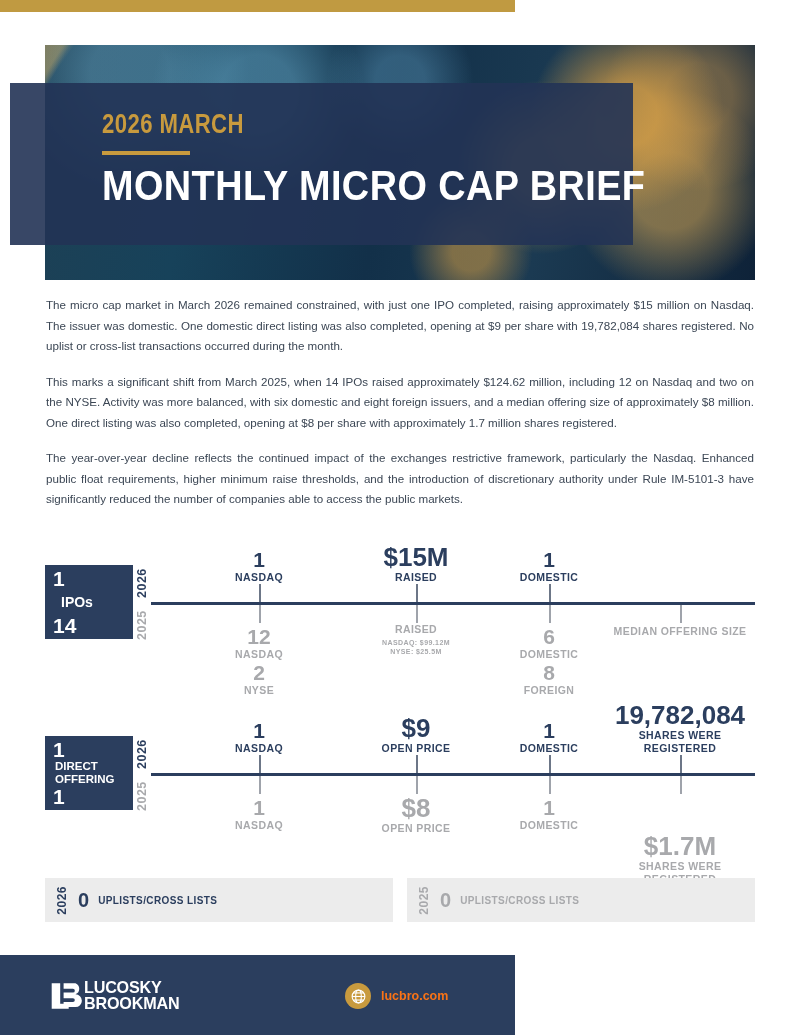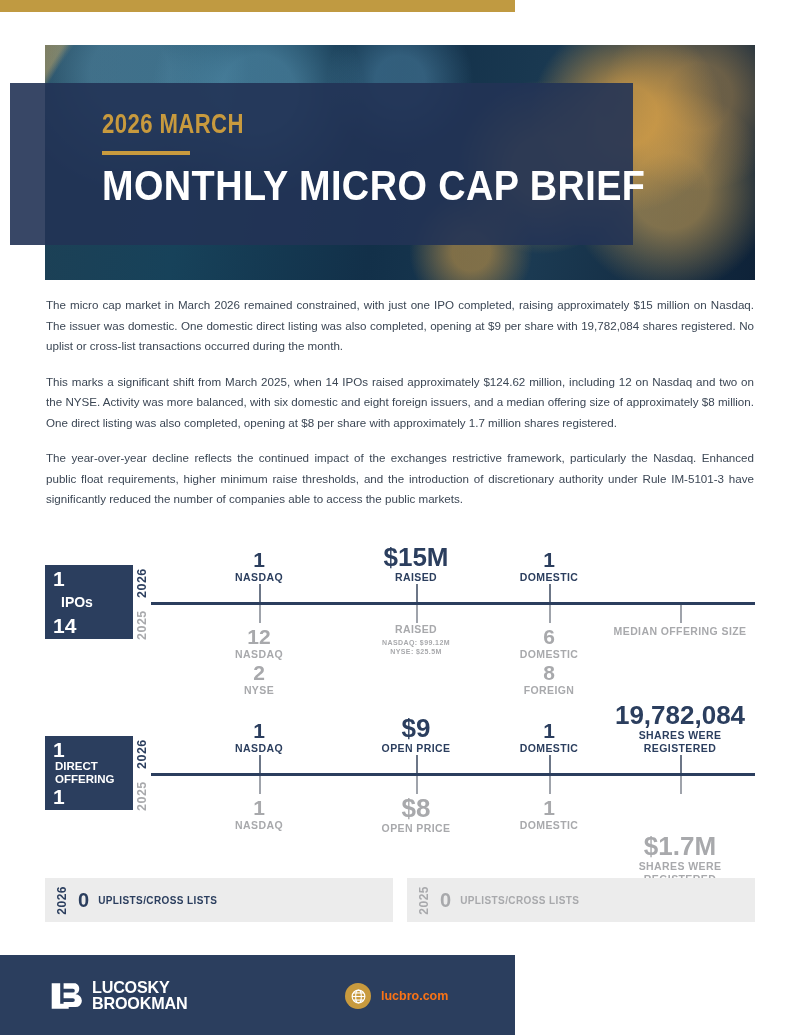--- a/index.html
+++ b/index.html
@@ -128,21 +128,21 @@
   }
   .up-zero { font-size: 20px; font-weight: 700; margin-left: 9px; }
   .up-lbl  { font-size: 10px; font-weight: 700; letter-spacing: .4px; margin-left: 9px; }
   .dark { color: #2b3e5e; } .grey { color: #a8a9ac; }
 
   
   .footer {
     position: absolute; left: 0; bottom: 0; width: 515px; height: 80px;
     background: #2b3e5e;
   }
-  .logo-wrap { position: absolute; left: 50px; top: 25px; display: flex; align-items: center; gap: 8px; }
+  .logo-wrap { position: absolute; left: 50px; top: 25px; display: flex; align-items: center; }
   .logo-mark { width: 34px; height: 30px; }
   .logo-text {
     color: #fff; font-size: 17px; font-weight: 700; line-height: 15.5px;
     letter-spacing: -.2px; font-family: "Liberation Sans Narrow","Liberation Sans",sans-serif;
     transform: scaleX(.95); transform-origin: left center;
   }
   .site-wrap { position: absolute; left: 345px; top: 28px; display: flex; align-items: center; gap: 10px; }
   .globe-badge {
     width: 26px; height: 26px; border-radius: 50%; background: #c89a3e;
     display: flex; align-items: center; justify-content: center;

